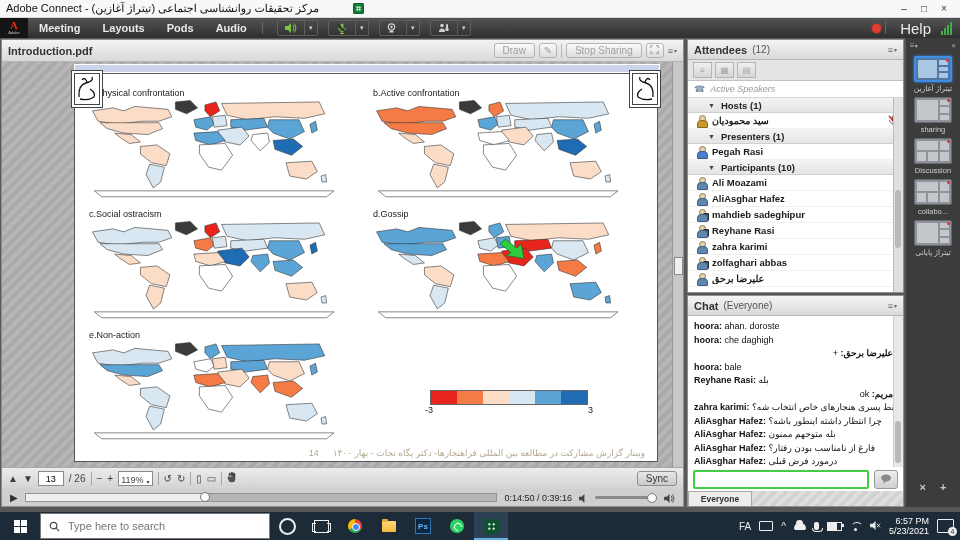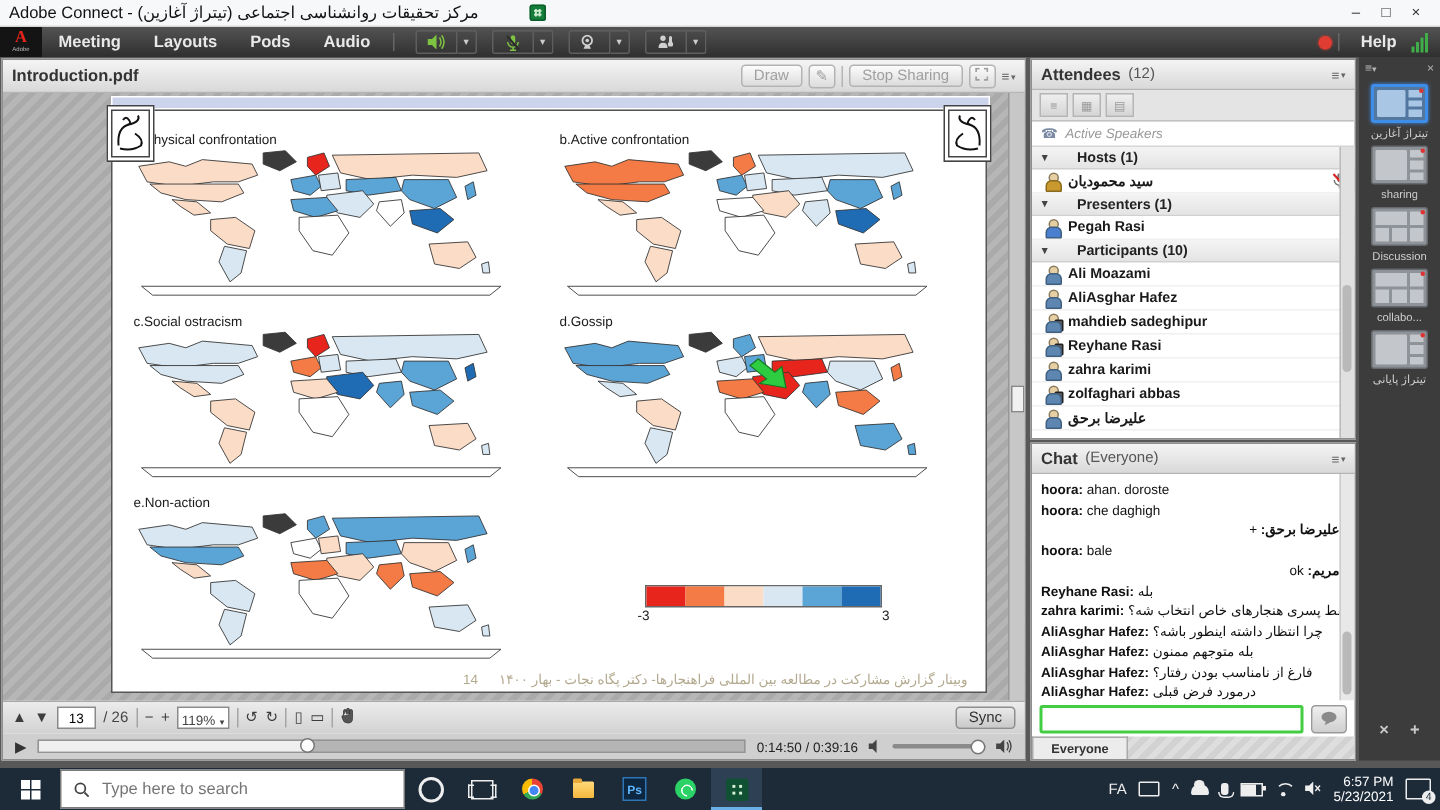--- a/index.html
+++ b/index.html
@@ -23,21 +23,21 @@
   .ac-logo b{color:#e8251c;font-size:11px;line-height:9px;font-family:"Liberation Serif",serif;}
   .ac-logo i{color:#bbb;font-size:4px;font-style:normal;}
   .menu-item{padding:0 11px;font-size:11px;font-weight:bold;height:20px;display:flex;align-items:center;}
   .mb-sep{width:1px;height:12px;background:#666;margin:0 4px;}
   .tool-group{display:flex;height:16px;margin-left:10px;}
   .tool-btn{width:26px;background:linear-gradient(#4a4a4a,#353535);border:1px solid #5e5e5e;
             display:flex;align-items:center;justify-content:center;border-radius:2px 0 0 2px;}
   .tool-dd{width:12px;background:linear-gradient(#4a4a4a,#353535);border:1px solid #5e5e5e;border-left:none;
            display:flex;align-items:center;justify-content:center;font-size:7px;color:#ccc;border-radius:0 2px 2px 0;}
   .rec-dot{width:9px;height:9px;border-radius:50%;background:#e03c31;margin-left:auto;box-shadow:0 0 2px #e03c31;}
-  .help-label{font-size:11px;font-weight:bold;margin:0 10px;}
+  .help-label{font-size:15px;font-weight:normal;margin:0 10px;}
   .signal{display:flex;align-items:flex-end;gap:1px;margin-right:8px;}
   .signal span{width:2px;background:#3fae49;display:block;}
   
   .pod-header{height:22px;background:linear-gradient(#f4f4f4,#d9d9d9);border-bottom:1px solid #b5b5b5;
               display:flex;align-items:center;padding:0 6px;box-sizing:border-box;}
   .pod{position:absolute;background:#fff;border:1px solid #8e8e8e;box-sizing:border-box;}
   #share-pod{left:1px;top:39px;width:683px;height:468px;display:flex;flex-direction:column;}
   .share-title{font-size:11px;font-weight:bold;color:#333;}
   .share-actions{margin-left:auto;display:flex;align-items:center;gap:4px;}
   .gray-btn{background:linear-gradient(#fcfcfc,#dcdcdc);border:1px solid #b3b3b3;border-radius:3px;
@@ -83,21 +83,21 @@
   .pod-title{font-size:11px;font-weight:bold;color:#333;}
   .pod-count{font-size:10px;color:#555;margin-left:5px;}
   .pod-menu{margin-left:auto;font-size:9px;color:#666;display:flex;gap:1px;align-items:center;}
   .att-toolbar{height:20px;background:#e4e4e4;border-bottom:1px solid #c2c2c2;display:flex;align-items:center;gap:3px;padding:0 5px;}
   .view-btn{width:17px;height:14px;background:linear-gradient(#efefef,#d5d5d5);border:1px solid #b5b5b5;
             font-size:8px;color:#9a9a9a;display:flex;align-items:center;justify-content:center;}
   .active-speakers{height:16px;border-bottom:1px solid #d5d5d5;display:flex;align-items:center;gap:5px;padding:0 6px;
                    font-size:9px;font-style:italic;color:#999;}
   .att-list{position:relative;flex:1;overflow:hidden;}
   .group-hd{height:14px;background:linear-gradient(#f4f4f4,#e4e4e4);border-bottom:1px solid #d0d0d0;
-            display:flex;align-items:center;gap:18px;padding:0 5px;font-size:9.5px;font-weight:bold;color:#222;}
+            display:flex;align-items:center;gap:6px;padding:0 20px;font-size:9.5px;font-weight:bold;color:#222;}
   .group-hd .tri{font-size:7px;color:#444;}
   .att-row{height:15px;display:flex;align-items:center;gap:5px;padding:0 5px 0 8px;border-bottom:1px solid #f0f0f0;}
   .att-name{font-size:9.5px;font-weight:bold;color:#1a1a1a;white-space:nowrap;overflow:hidden;}
   .avatar{position:relative;width:11px;height:11px;flex:0 0 11px;}
   .avatar::before{content:"";position:absolute;left:3px;top:0;width:5px;height:5px;border-radius:50%;background:#e7cfa4;border:0.5px solid #8a7b5c;}
   .avatar::after{content:"";position:absolute;left:1px;top:5px;width:9px;height:6px;border-radius:4px 4px 1px 1px;background:#5d87b0;border:0.5px solid #3f5f80;}
   .avatar.host::after{background:#c9992f;border-color:#8a6a1d;}
   .avatar.presenter::after{background:#4a7fd0;}
   .avatar .ph{position:absolute;right:-2px;bottom:-1px;width:4px;height:6px;background:#555;border:0.5px solid #222;border-radius:1px;}
   .att-scroll{position:absolute;right:0;top:0;bottom:0;width:9px;background:#e0e0e0;border-left:1px solid #bbb;}
@@ -576,22 +576,22 @@
           <span>≡</span>
           <span style="font-size:6px">▾</span>
         </span>
     </div>
     <div class="chat-msgs">
       <div id="chat-list">
           <div class="msg" dir="auto"><b>hoora: </b>ahan. doroste</div>
           <div class="msg" dir="auto"><b>hoora: </b>che daghigh</div>
           <div class="msg" dir="auto"><b>علیرضا برحق: </b>+</div>
           <div class="msg" dir="auto"><b>hoora: </b>bale</div>
+          <div class="msg" dir="auto"><b>Reyhane Rasi: </b>بله</div>
           <div class="msg" dir="auto"><b>مریم: </b>ok</div>
-          <div class="msg" dir="auto"><b>Reyhane Rasi: </b>بله</div>
           <div class="msg" dir="auto"><b>zahra karimi: </b>خب برای این هدف نباید فقط پسری هنجارهای خاص انتخاب شه؟</div>
           <div class="msg" dir="auto"><b>AliAsghar Hafez: </b>چرا انتظار داشته اینطور باشه؟</div>
           <div class="msg" dir="auto"><b>AliAsghar Hafez: </b>بله متوجهم ممنون</div>
           <div class="msg" dir="auto"><b>AliAsghar Hafez: </b>فارغ از نامناسب بودن رفتار؟</div>
           <div class="msg" dir="auto"><b>AliAsghar Hafez: </b>درمورد فرض قبلی</div>
         </div>
       <div class="chat-scroll">
           <span class="thumb"></span>
         </div>
     </div>

